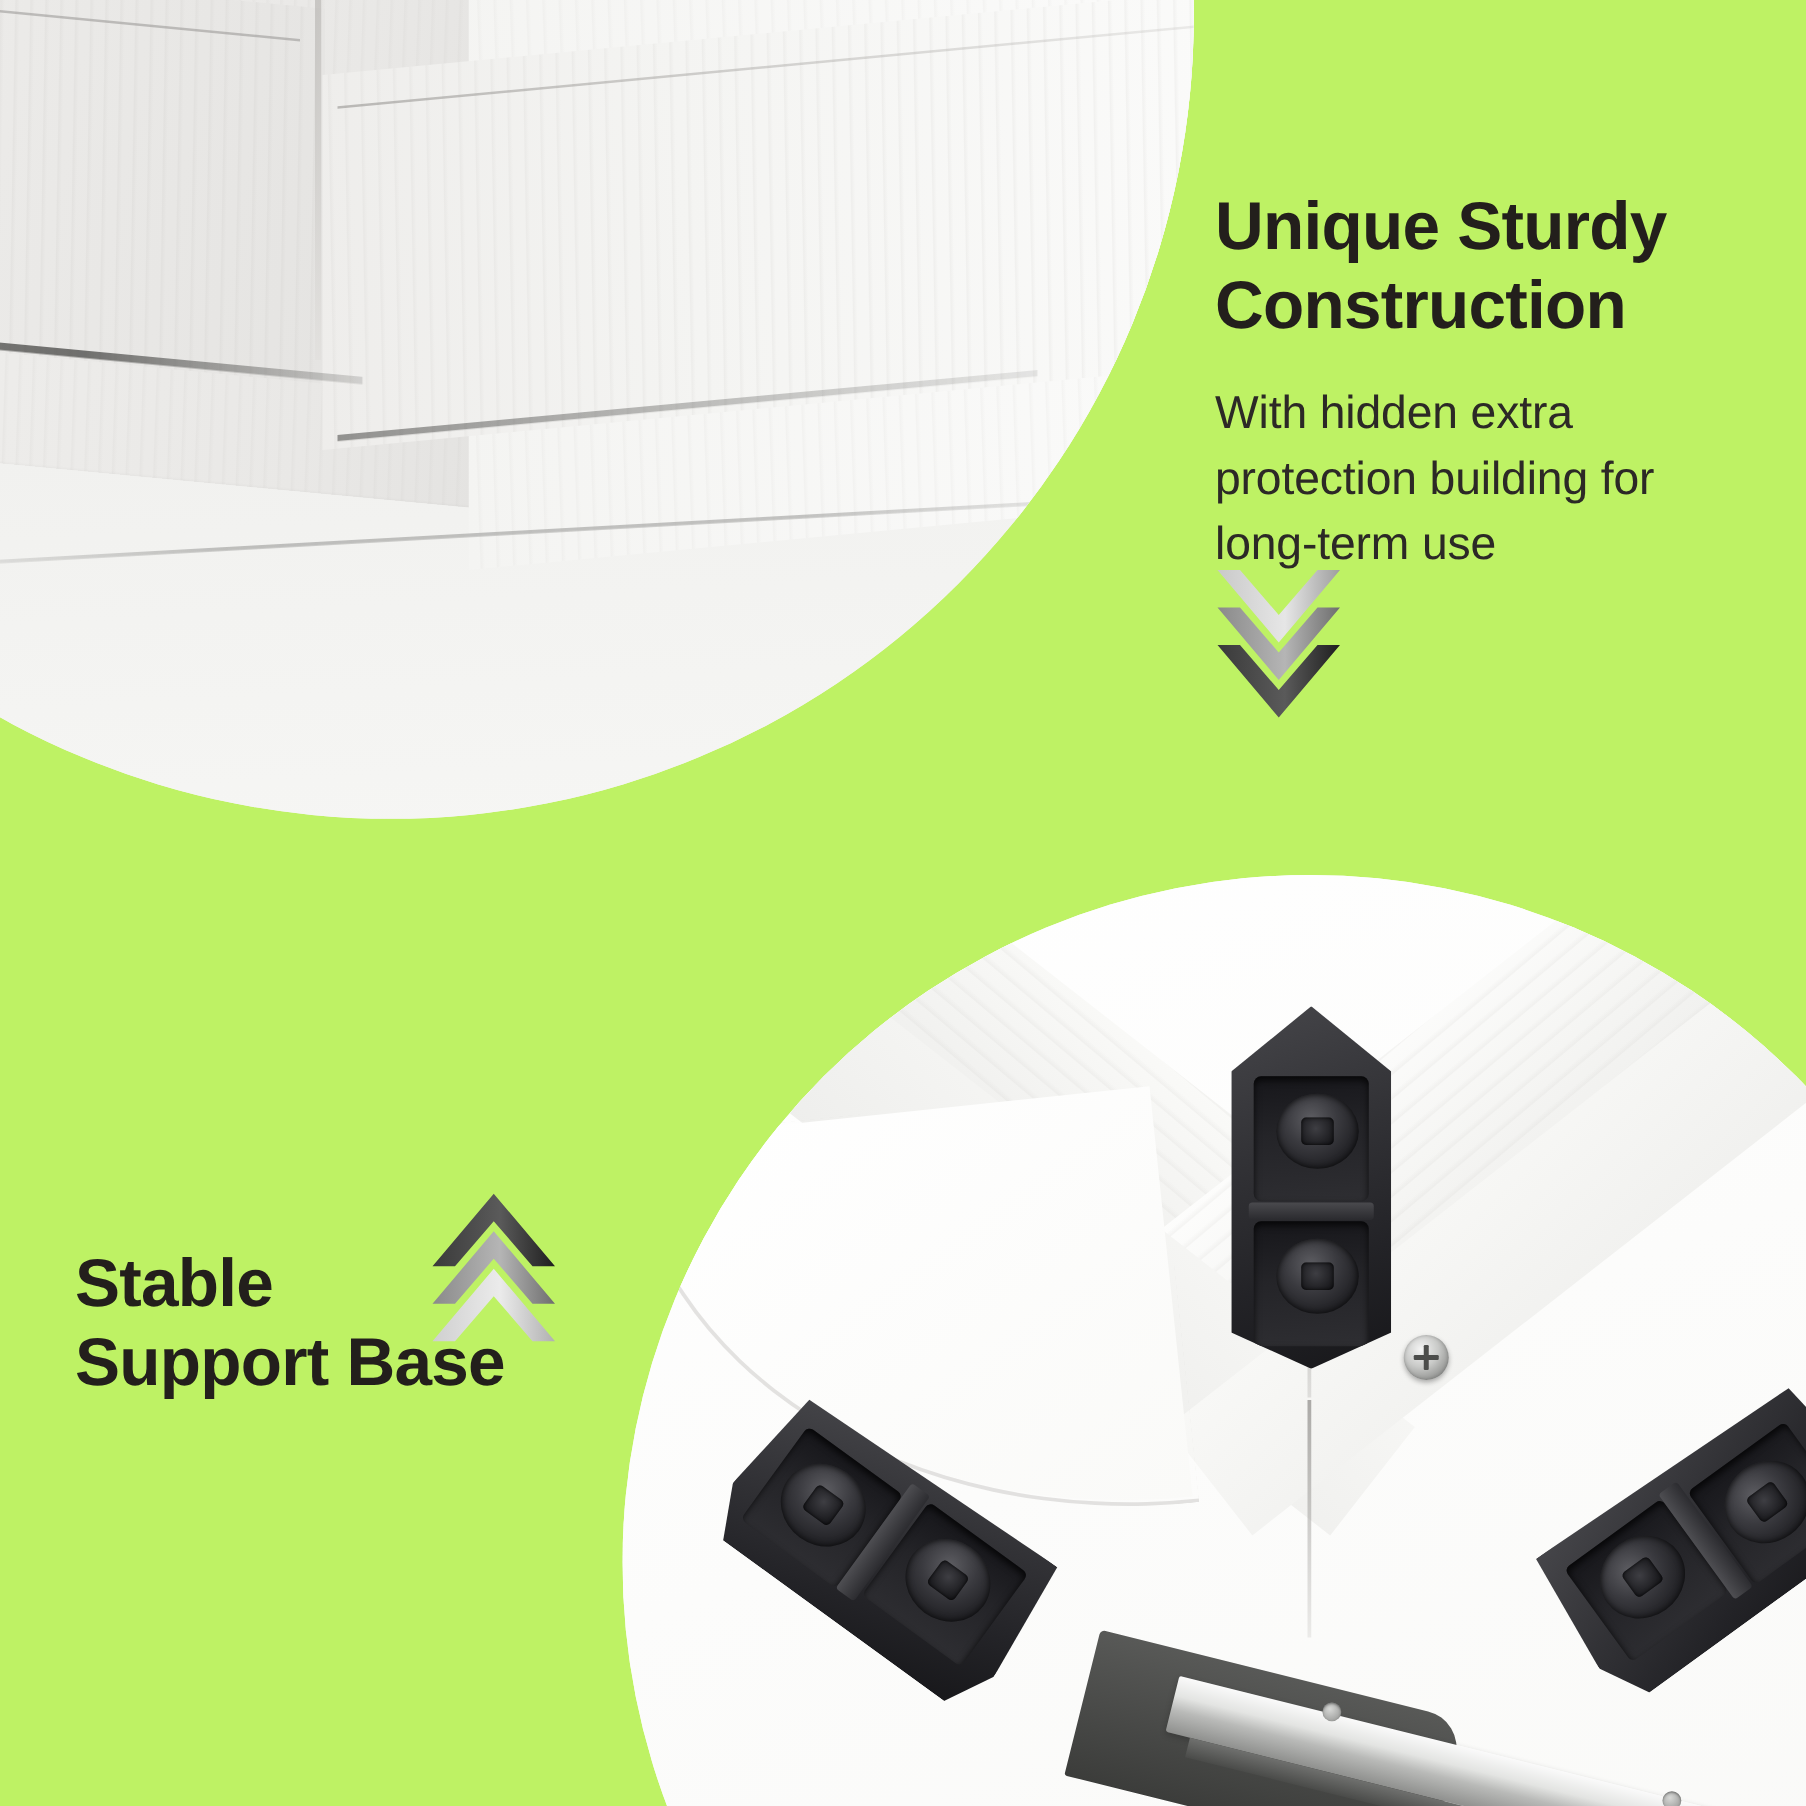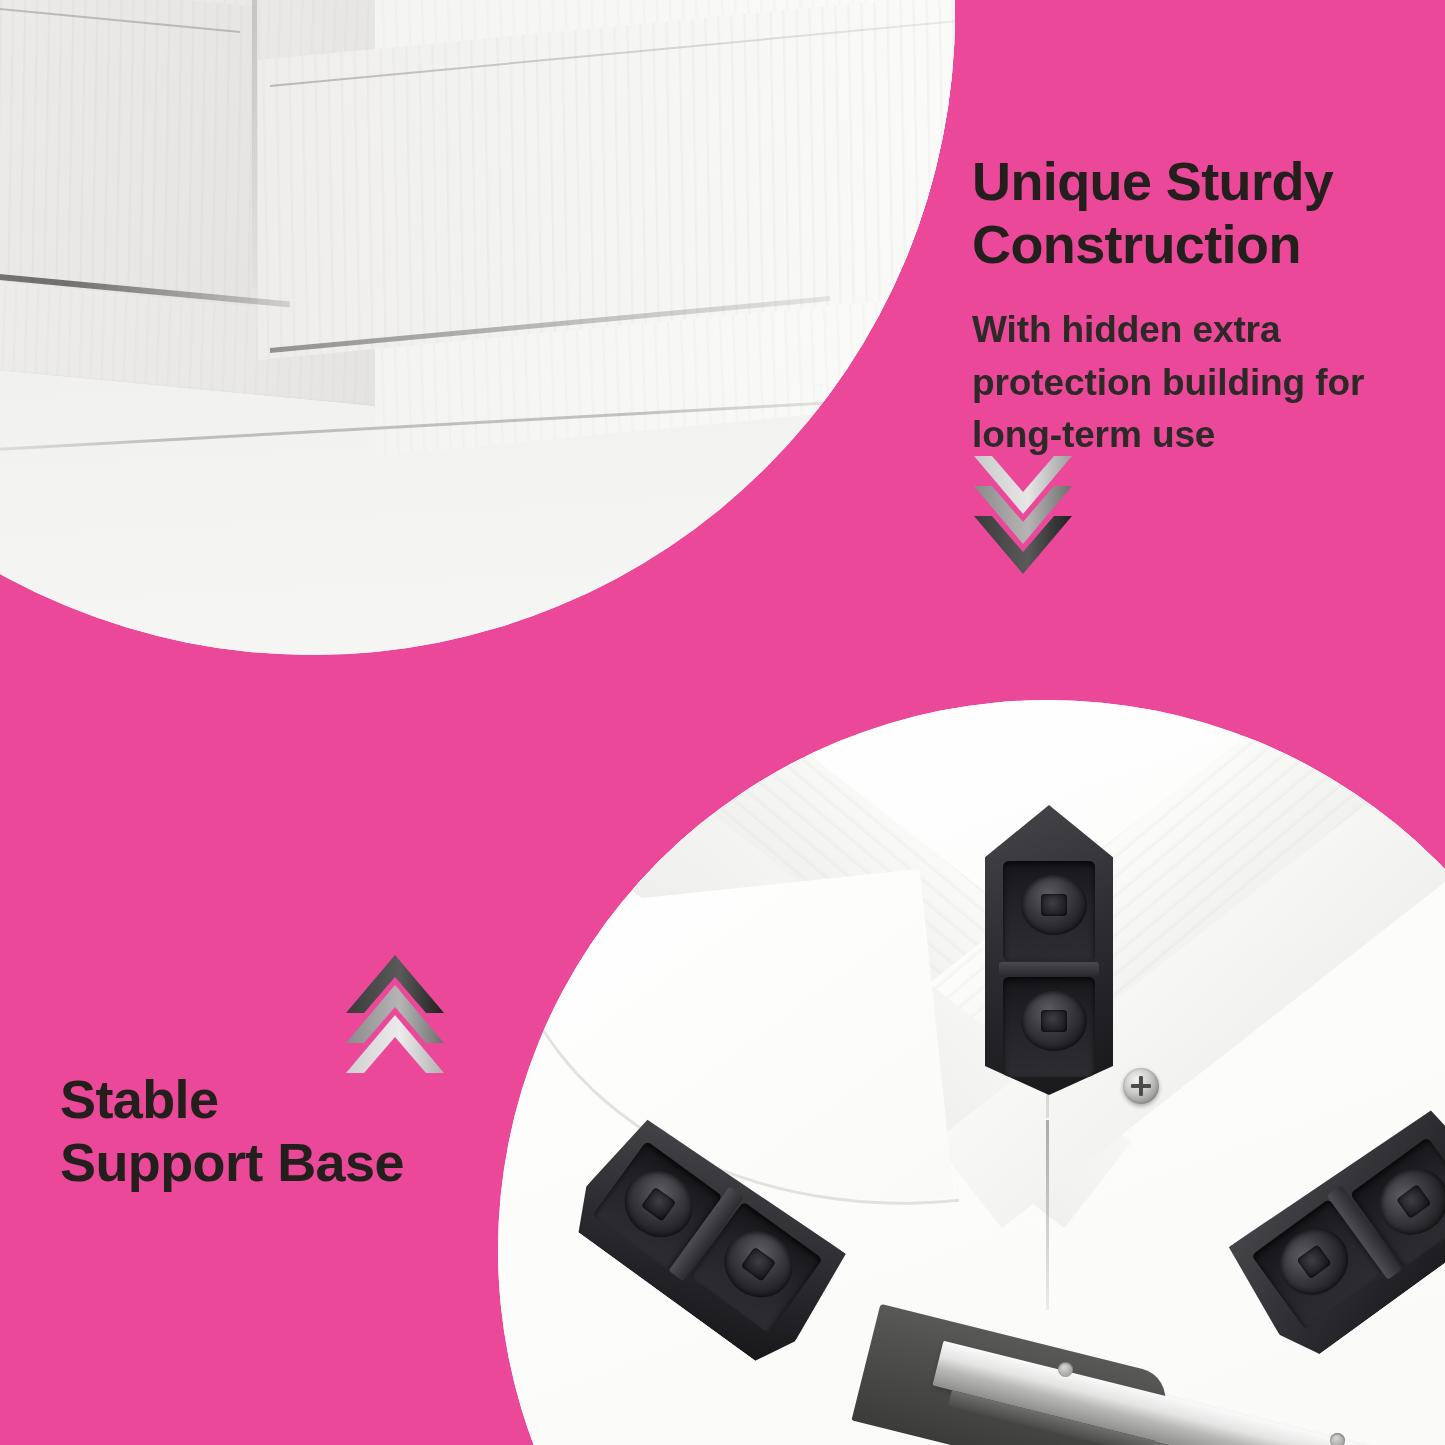--- a/index.html
+++ b/index.html
@@ -5,21 +5,21 @@
 <style>
   html, body {
     margin: 0;
     padding: 0;
     background: #ffffff;
   }
   #stage {
     position: relative;
     width: 1445px;
     height: 1445px;
-    background: #ec4899;
+    background: #bef264;
     overflow: hidden;
     font-family: "Liberation Sans", sans-serif;
     -webkit-font-smoothing: antialiased;
   }
 
   
   .photo-circle-tl {
     position: absolute;
     left: -330px;
     top: -630px;
@@ -383,30 +383,30 @@
     font-weight: 700;
     font-size: 54px;
     line-height: 1.17;
     letter-spacing: -0.6px;
     color: #231f1c;
     white-space: pre-line;
   }
   .feature-body {
     margin: 28px 0 0 0;
     font-family: "Liberation Sans", sans-serif;
-    font-weight: 700;
+    font-weight: 400;
     font-size: 37px;
     line-height: 1.42;
     letter-spacing: -0.1px;
     color: #2c2926;
     white-space: pre-line;
   }
 
   .feature-tr { left: 972px; top: 150px; width: 440px; }
-  .feature-bl { left: 60px;  top: 1068px; width: 440px; }
+  .feature-bl { left: 60px;  top: 996px; width: 440px; }
 
   
   .chevrons { position: absolute; }
   .chevrons-down { left: 968px; top: 452px; }
   .chevrons-up   { left: 340px; top: 952px; }
 
 </style>
 </head>
 <body>
 

